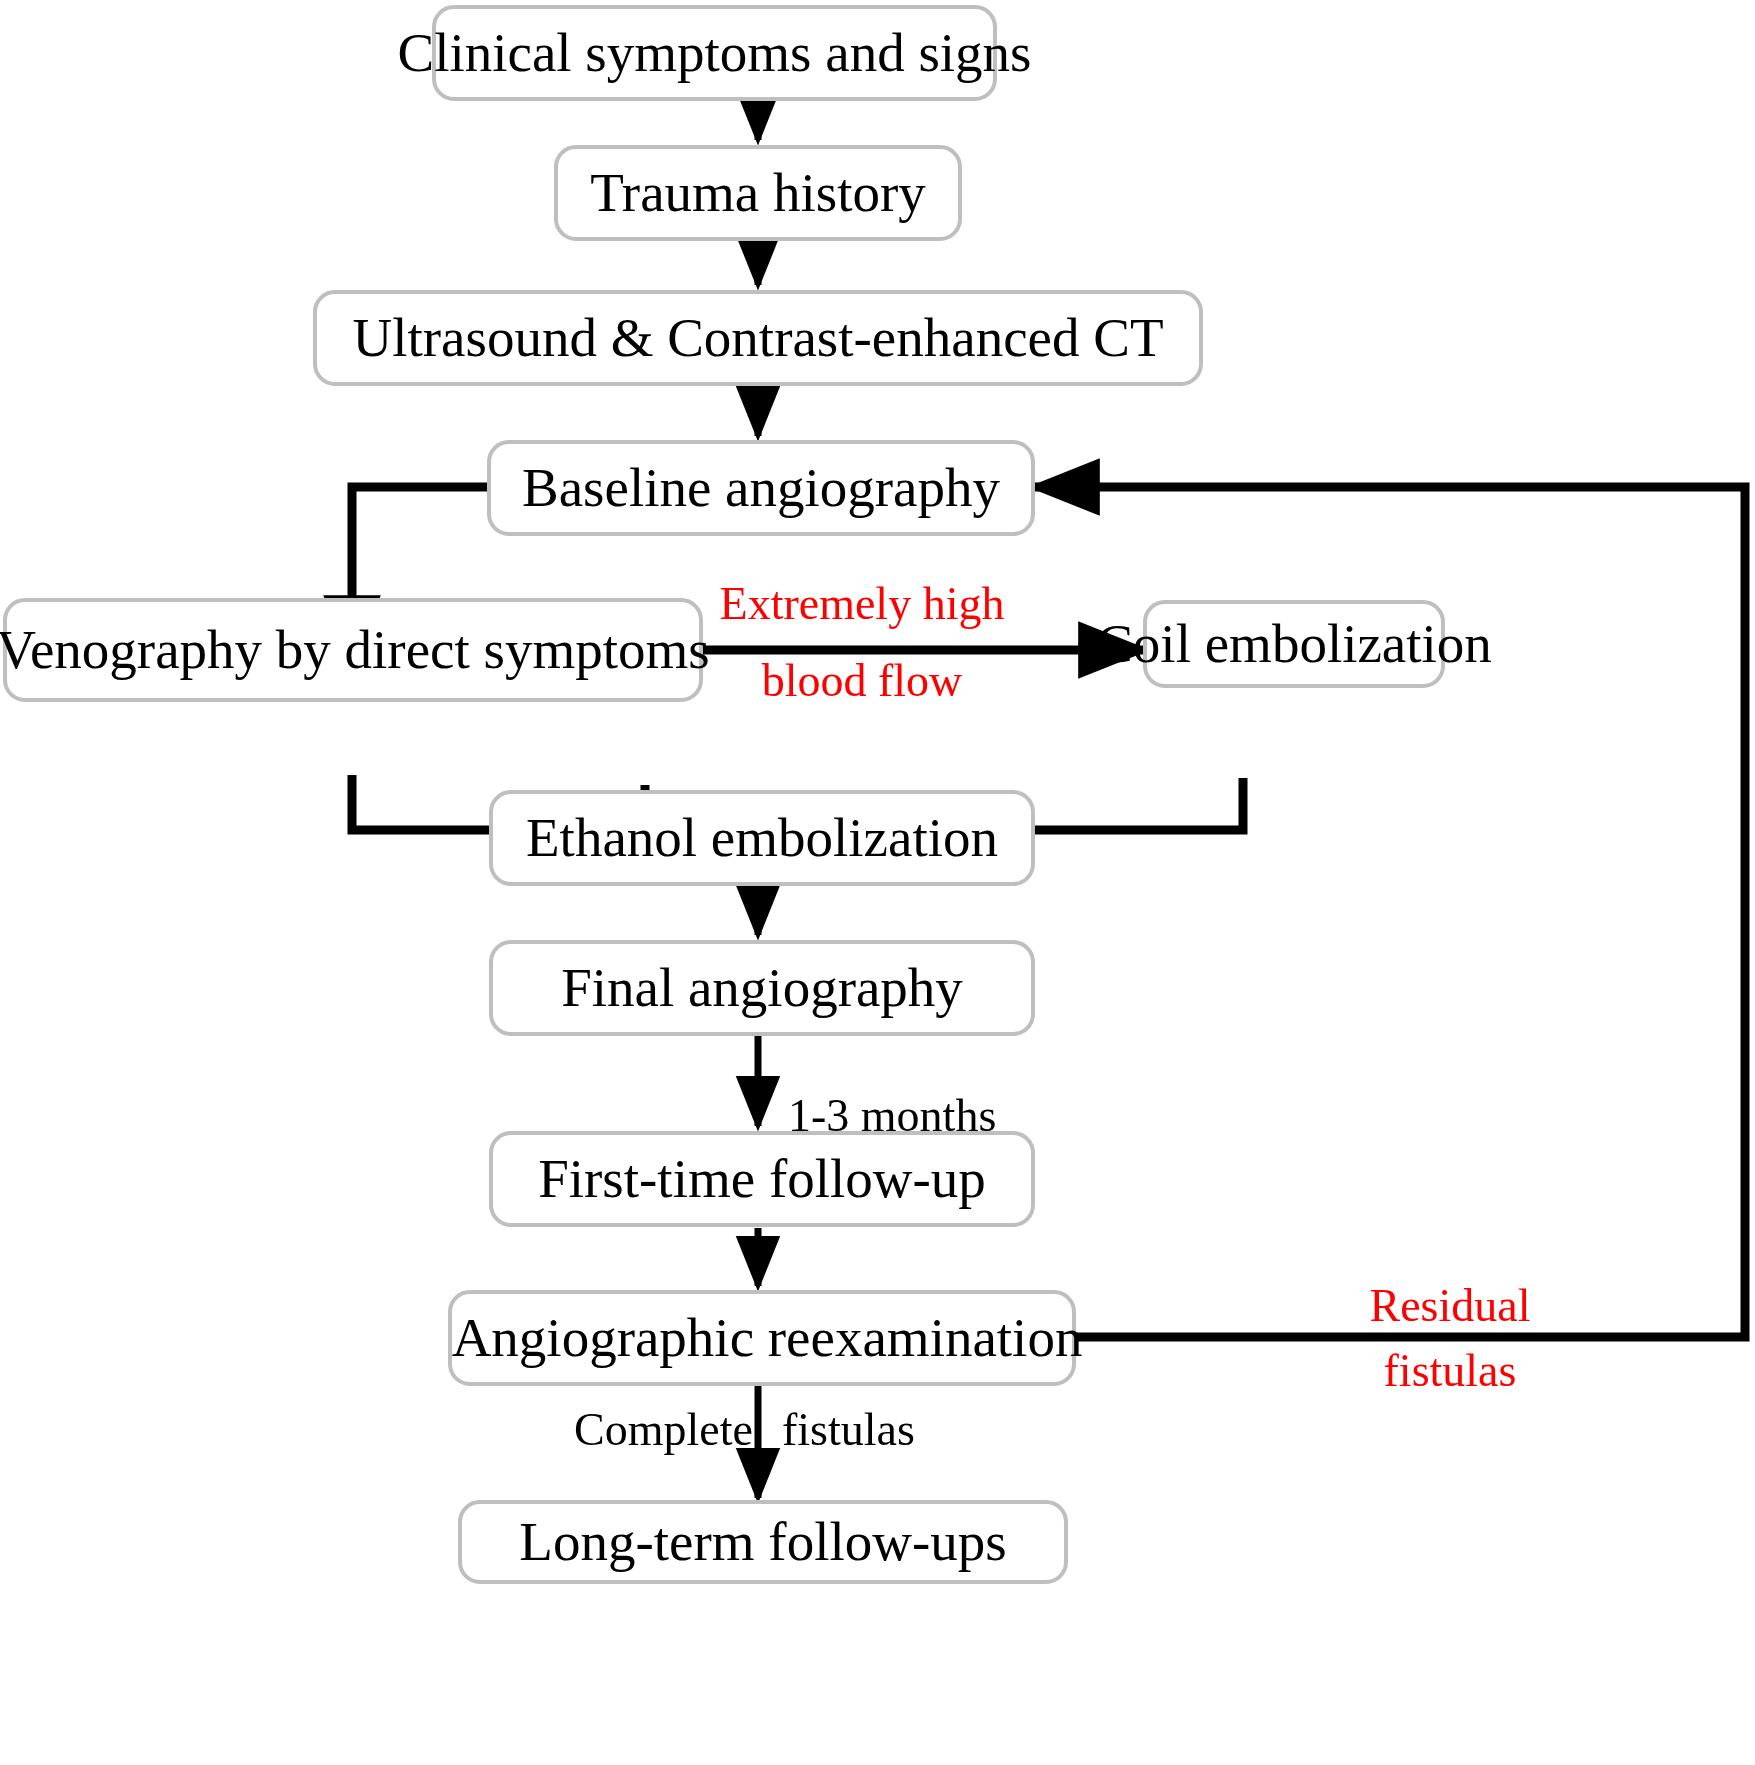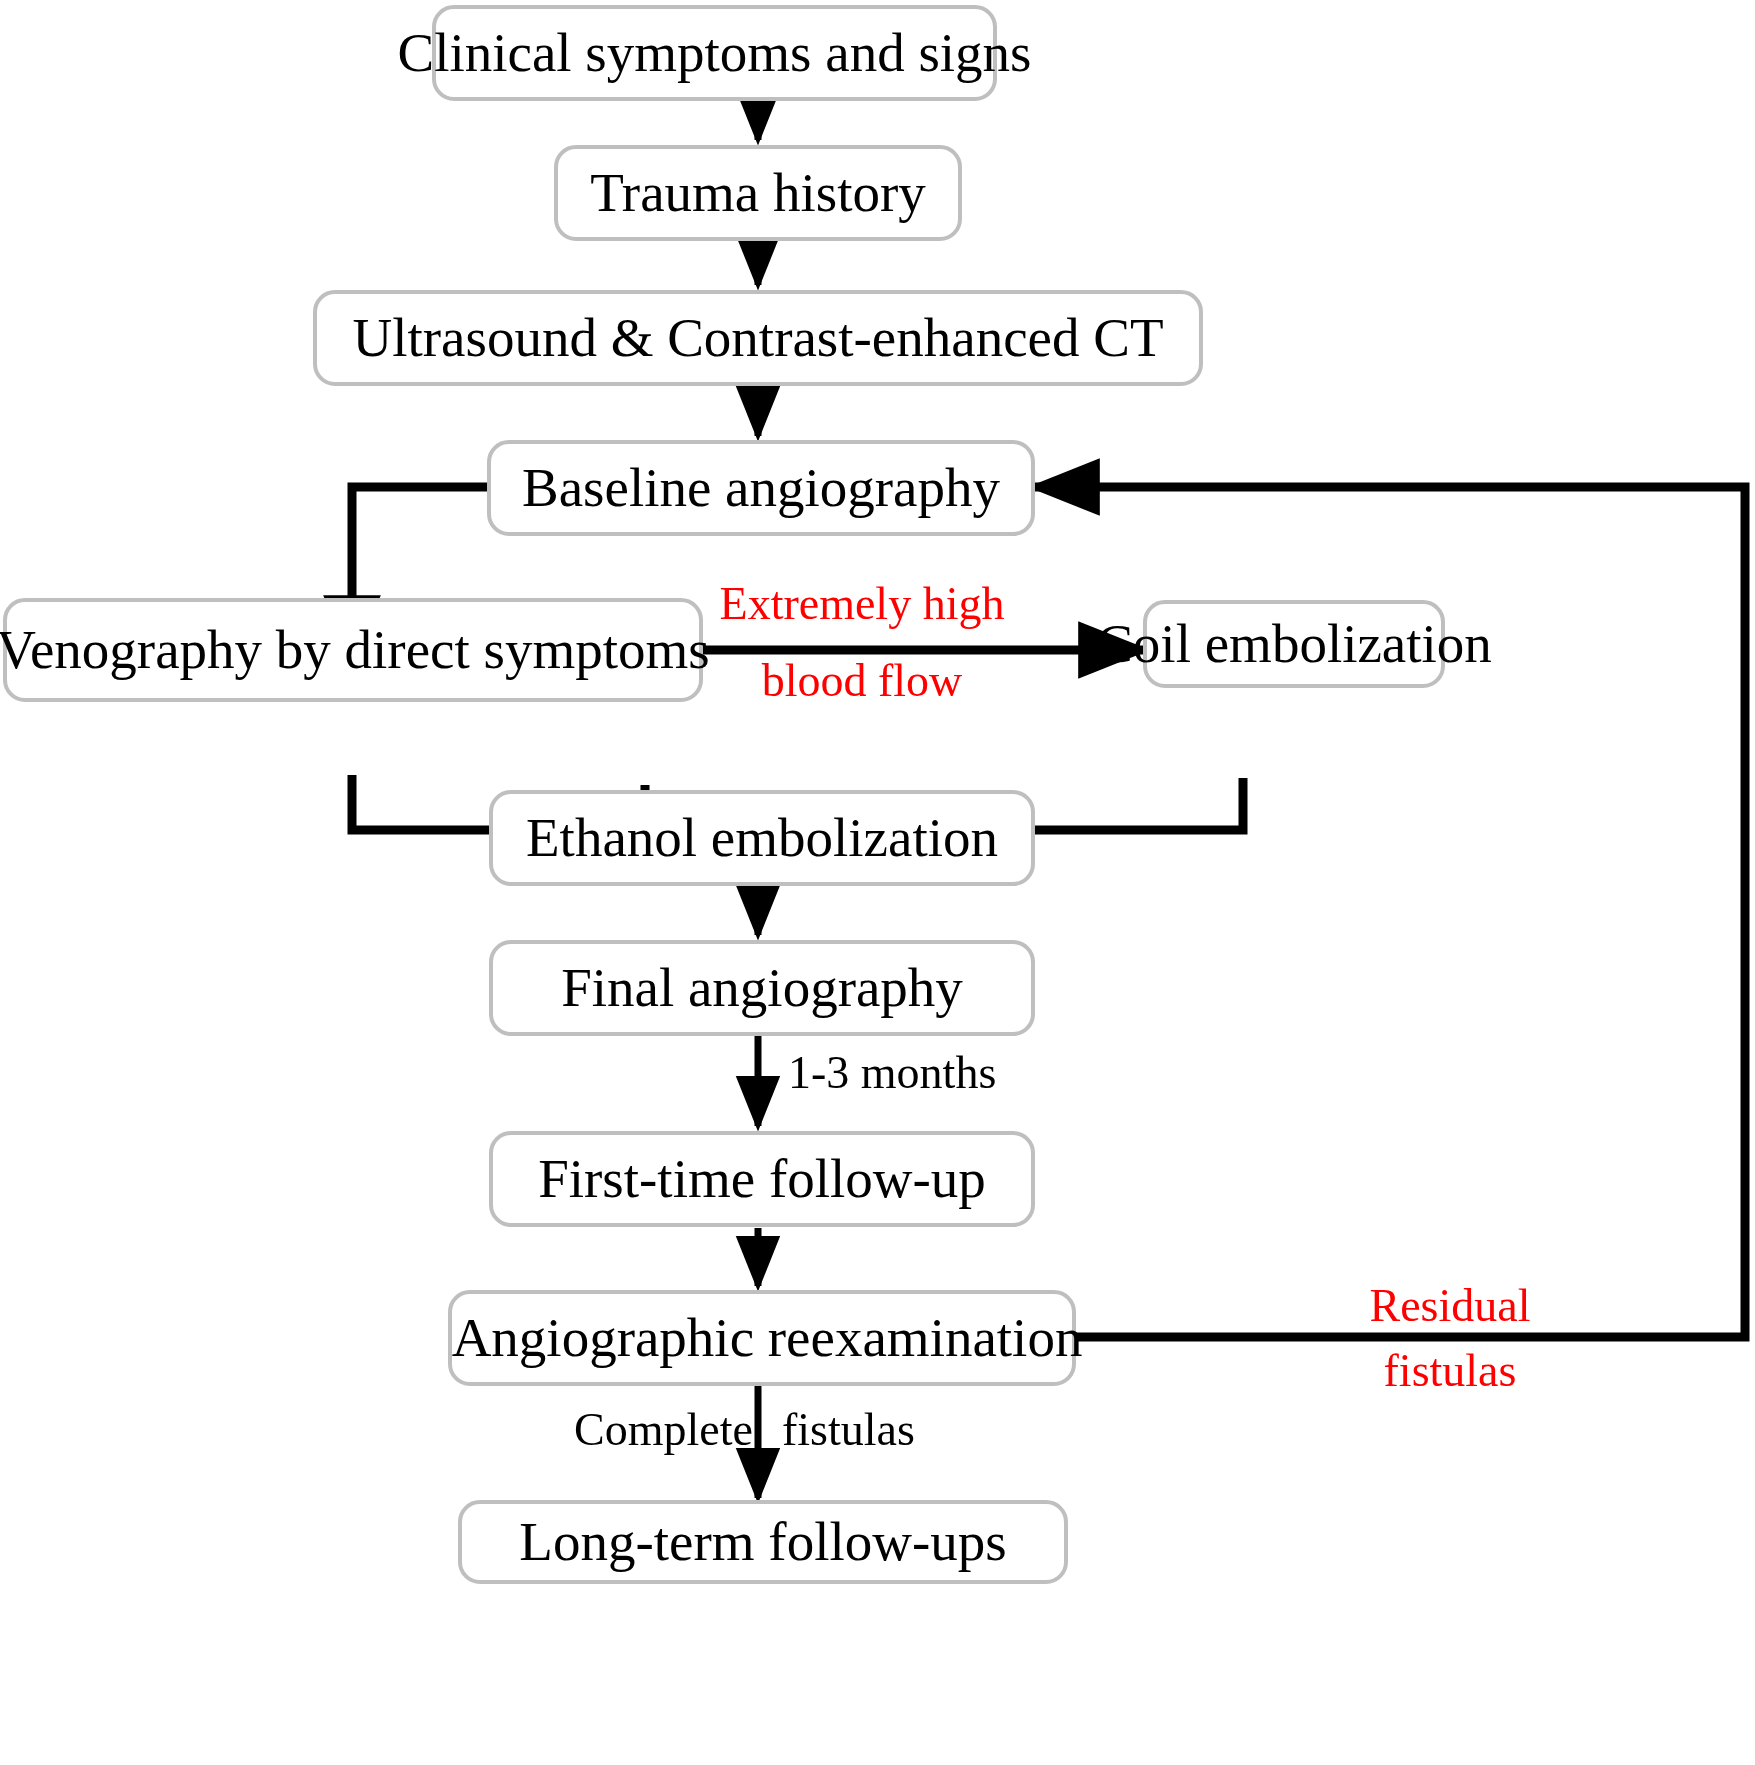--- a/index.html
+++ b/index.html
@@ -41,21 +41,21 @@
   }
   .edge-label {
     position: absolute;
     font-size: 46px;
     line-height: 1.12;
     white-space: nowrap;
     color: #000000;
   }
   .edge-label.red   { color: #ff0000; }
   .edge-label.green { color: #000000; }
-  .edge-label.black { color: #000000; }
+  .edge-label.black { color: #000000; margin-top: 43px; }
   .lbl-center { transform: translateX(-50%); text-align: center; }
 </style>
 </head>
 <body>
 
 <div id="canvas">
 
   <svg id="edge-layer" viewBox="0 0 1755 1765" width="1755" height="1765" xmlns="http://www.w3.org/2000/svg">
     <defs>
       <marker id="arrow" markerWidth="9" markerHeight="9" refX="7.2" refY="3.2" orient="auto" markerUnits="strokeWidth">

